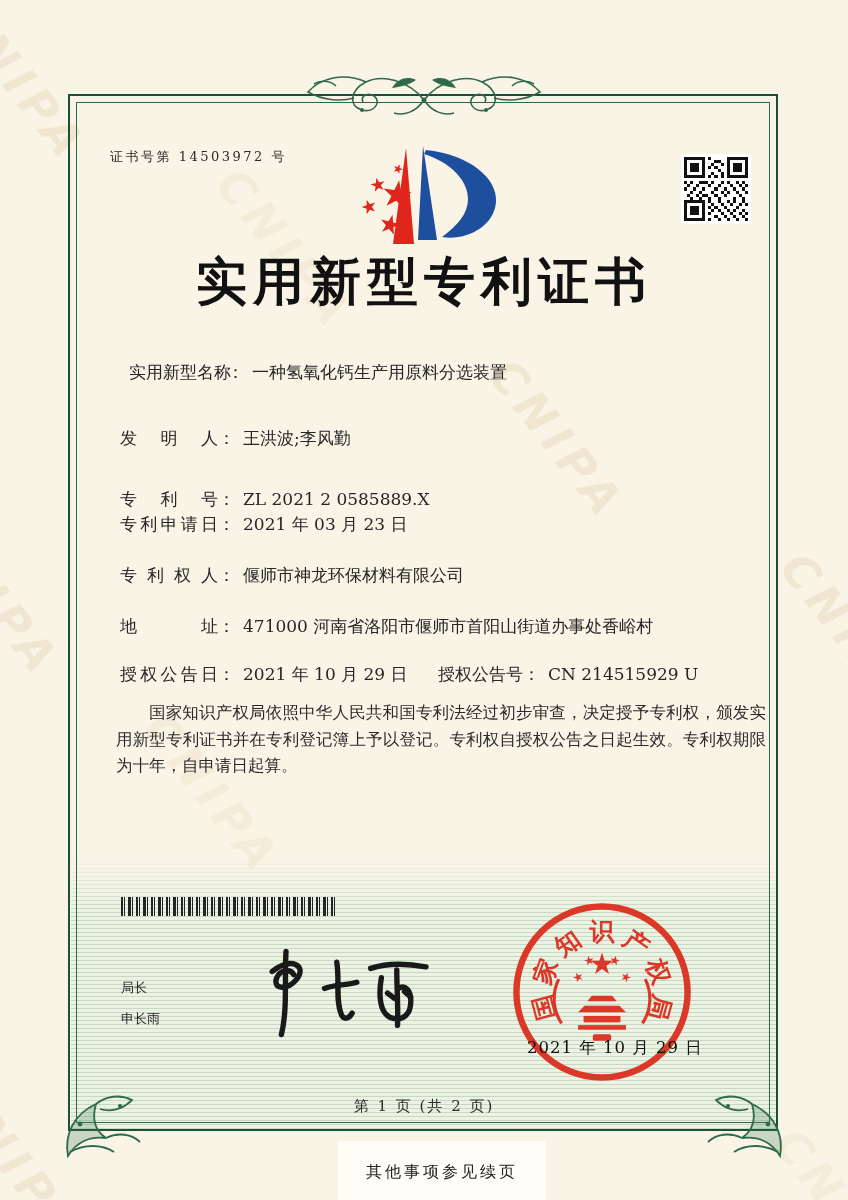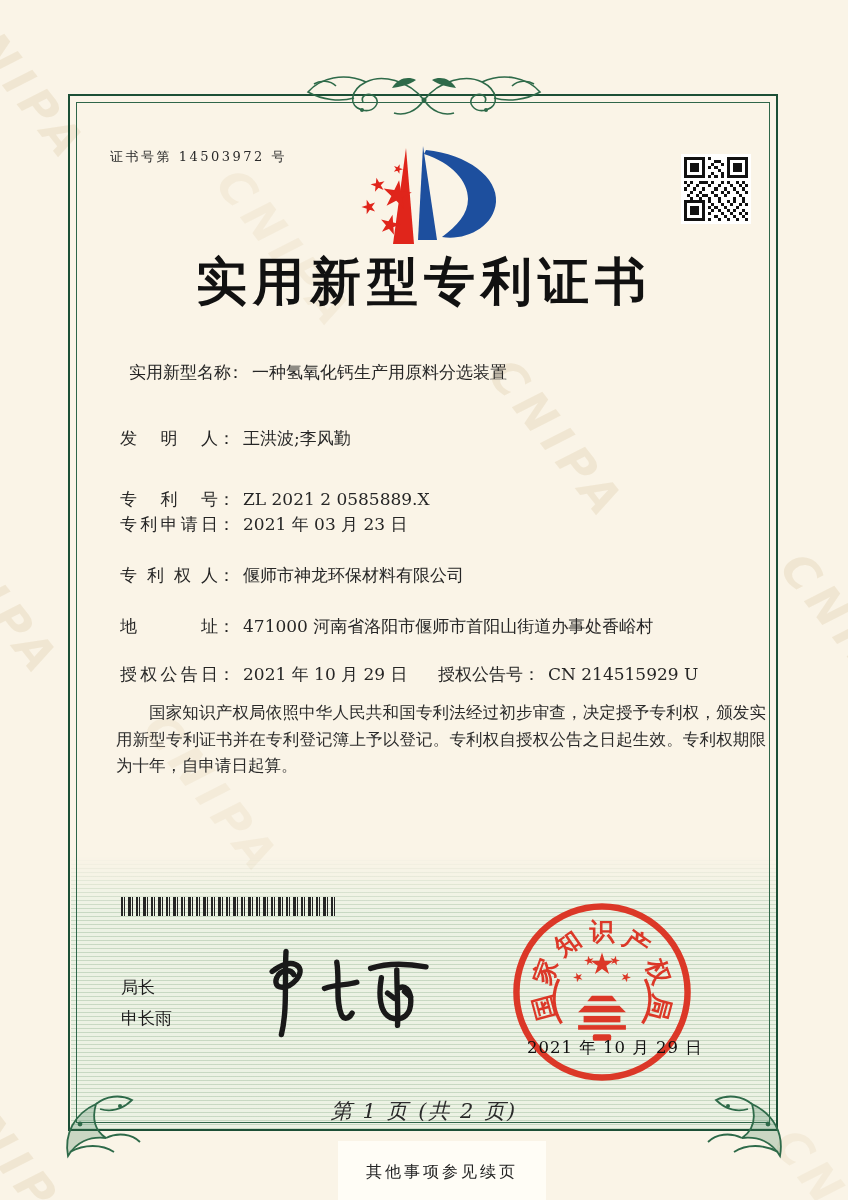--- a/index.html
+++ b/index.html
@@ -43,29 +43,29 @@
 
   .paras{position:absolute;left:116px;top:700px;width:650px;font-size:16.5px;line-height:26.5px;
          text-align:justify;color:#2b2b2b;}
   .paras p{margin:0;text-indent:2em;}
 
   .barcode{position:absolute;left:121px;top:897px;width:215px;height:19px;
      background:repeating-linear-gradient(90deg,#242424 0 2px,transparent 2px 3px,
        #242424 3px 4px,transparent 4px 7px,#242424 7px 10px,transparent 10px 11px,
        #242424 11px 12px,transparent 12px 15px);}
 
-  .director{position:absolute;left:121px;top:972px;font-size:17px;line-height:31px;color:#1d1d1d;}
+  .director{position:absolute;left:121px;top:972px;font-size:13px;line-height:31px;color:#1d1d1d;}
   .signature{position:absolute;left:246px;top:944px;width:200px;height:95px;}
 
   .seal{position:absolute;left:510px;top:900px;width:184px;height:184px;opacity:.95;}
   .seal-date{position:absolute;left:527px;top:1037px;width:180px;font-size:16.5px;
              letter-spacing:1px;color:#101010;white-space:nowrap;}
 
   .page-info{position:absolute;left:0;top:1097px;width:100%;text-align:center;
-             font-size:21px;letter-spacing:2px;color:#2a2a2a;font-style:italic;}
+             font-size:15px;letter-spacing:2px;color:#2a2a2a;}
   .cont-note{position:absolute;left:50%;transform:translateX(-50%);top:1141px;
              background:#fffdf6;padding:21px 28px;font-size:16px;letter-spacing:3px;
              color:#232323;white-space:nowrap;margin-left:18px;}
 
   .orn-top{position:absolute;left:296px;top:70px;width:256px;height:50px;}
   .orn-bl{position:absolute;left:60px;top:1094px;width:96px;height:66px;}
   .orn-br{position:absolute;left:692px;top:1094px;width:96px;height:66px;transform:scaleX(-1);}
 </style>
 </head>
 <body>

